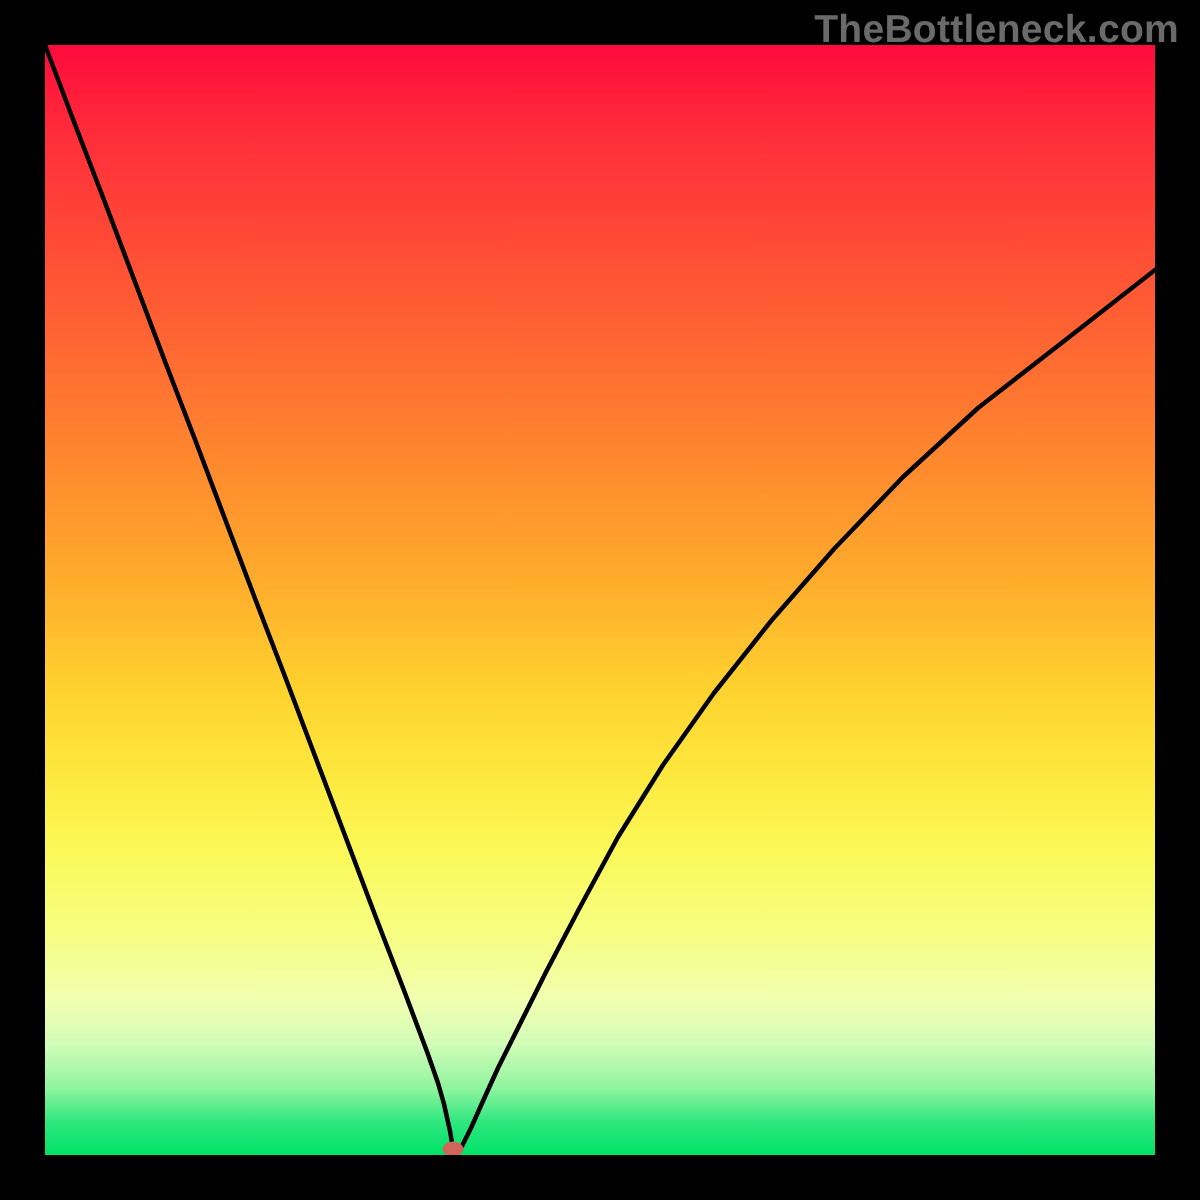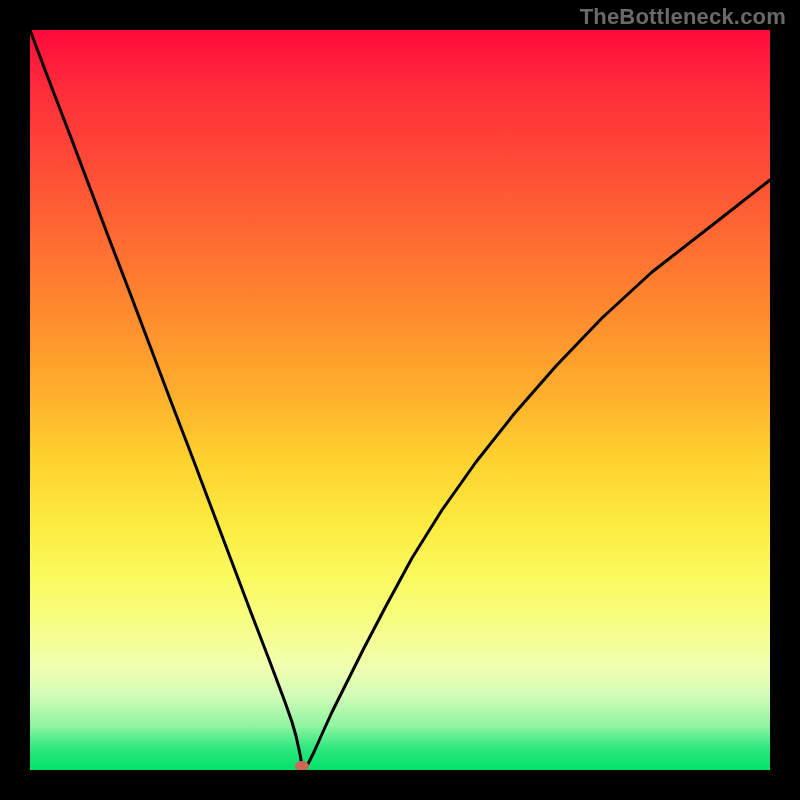--- a/index.html
+++ b/index.html
@@ -52,21 +52,21 @@
   .curve-svg {
     position: absolute;
     left: 0; top: 0;
     width: 100%; height: 100%;
   }
   .watermark {
     position: absolute;
     top: 4px;
     right: 14px;
     color: #6a6a6a;
-    font-size: 22px;
+    font-size: 26px;
     font-weight: 600;
     letter-spacing: 0.2px;
     user-select: none;
   }
 </style>
 </head>
 <body>
 
 <div class="frame">
 

